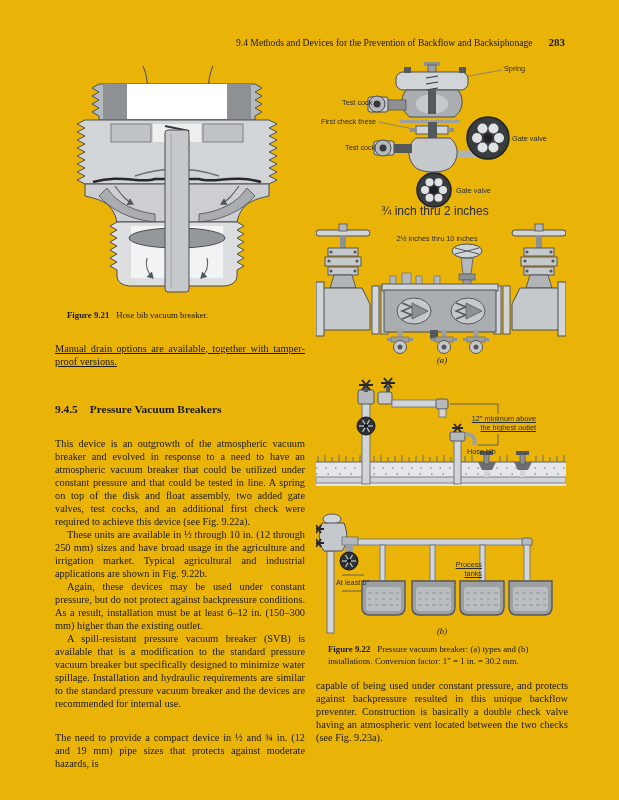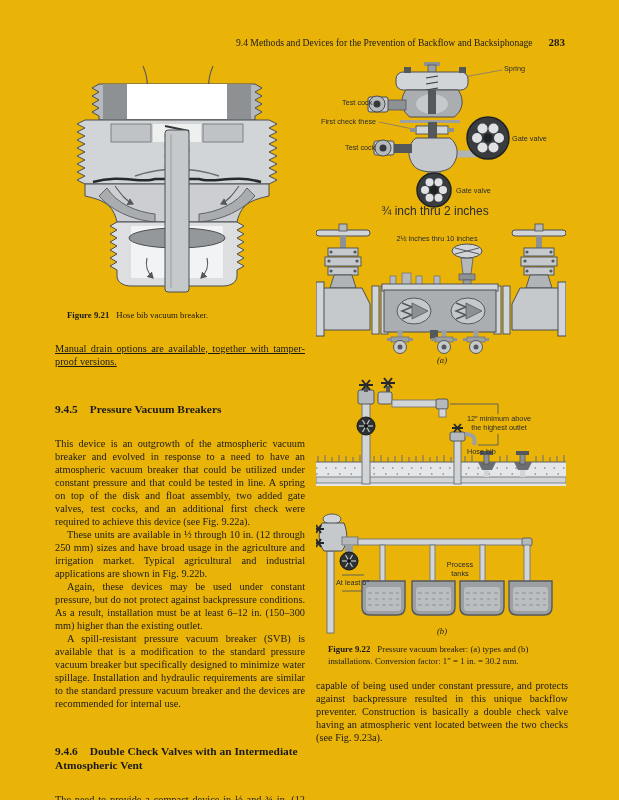--- a/index.html
+++ b/index.html
@@ -17,21 +17,21 @@
   .indent{text-indent:12px;}
   .sect{font-size:11.4px;font-weight:bold;line-height:14px;margin:0;}
   .sect .snum{margin-right:12px;}
   .caption{font-size:8.8px;line-height:11.5px;margin:12px;}
   .caption .clabel{font-weight:bold;margin-right:7px;}
   
   .fig{position:relative;}
   .fig svg{display:block;}
   .flabel{position:absolute;font-family:"Liberation Sans",sans-serif;font-size:7.3px;
           line-height:1.25;color:#2a2d30;white-space:nowrap;}
-  .flabel.wrap{white-space:normal;text-align:center;}
+  .flabel.wrap{white-space:normal;text-align:right;text-decoration:underline;}
   .sublab{position:absolute;left:0;right:0;text-align:center;
           font-family:"Liberation Serif",serif;font-style:italic;font-size:8.6px;color:#1a1a1a;}
   .sizecap{position:absolute;left:0;right:14px;text-align:center;
            font-family:"Liberation Sans",sans-serif;font-size:12px;color:#2a2d30;}
   
   .mt4{margin-top:4px;}.mt6{margin-top:6px;}.mt8{margin-top:8px;}.mt9{margin-top:21px;}
   .mt12{margin-top:12px;}.mt20{margin-top:20px;text-decoration:underline;}.mt22{margin-top:34px;}
 </style>
 </head>
 <body>
@@ -98,23 +98,20 @@
 
     <h3 class="sect mt22">
       <span class="snum">9.4.5</span><span>Pressure Vacuum Breakers</span>
     </h3>
 
     <p class="para mt9">This device is an outgrowth of the atmospheric vacuum breaker and evolved in response to a need to have an atmospheric vacuum breaker that could be utilized under constant pressure and that could be tested in line. A spring on top of the disk and float assembly, two added gate valves, test cocks, and an additional first check were required to achieve this device (see Fig. 9.22a).</p>
     <p class="para indent">These units are available in ½ through 10 in. (12 through 250 mm) sizes and have broad usage in the agriculture and irrigation market. Typical agricultural and industrial applications are shown in Fig. 9.22b.</p>
     <p class="para indent">Again, these devices may be used under constant pressure, but do not protect against backpressure conditions. As a result, installation must be at least 6–12 in. (150–300 mm) higher than the existing outlet.</p>
     <p class="para indent">A spill-resistant pressure vacuum breaker (SVB) is available that is a modification to the standard pressure vacuum breaker but specifically designed to minimize water spillage. Installation and hydraulic requirements are similar to the standard pressure vacuum breaker and the devices are recommended for internal use.</p>
 
-    <h3 class="sect mt22">
-      <span class="snum">9.4.6</span><span>Double Check Valves with an Intermediate Atmospheric Vent</span>
-    </h3>
 
     <p class="para mt9">The need to provide a compact device in ½ and ¾ in. (12 and 19 mm) pipe sizes that protects against moderate hazards, is</p>
   </div>
 
   <div class="col-right">
 
     <div class="fig" style="height:152px;">
       <svg width="250" height="152" viewBox="0 0 250 152">
 
         <line x1="186" y1="10" x2="126" y2="21" stroke="#777" stroke-width="0.8"></line>

